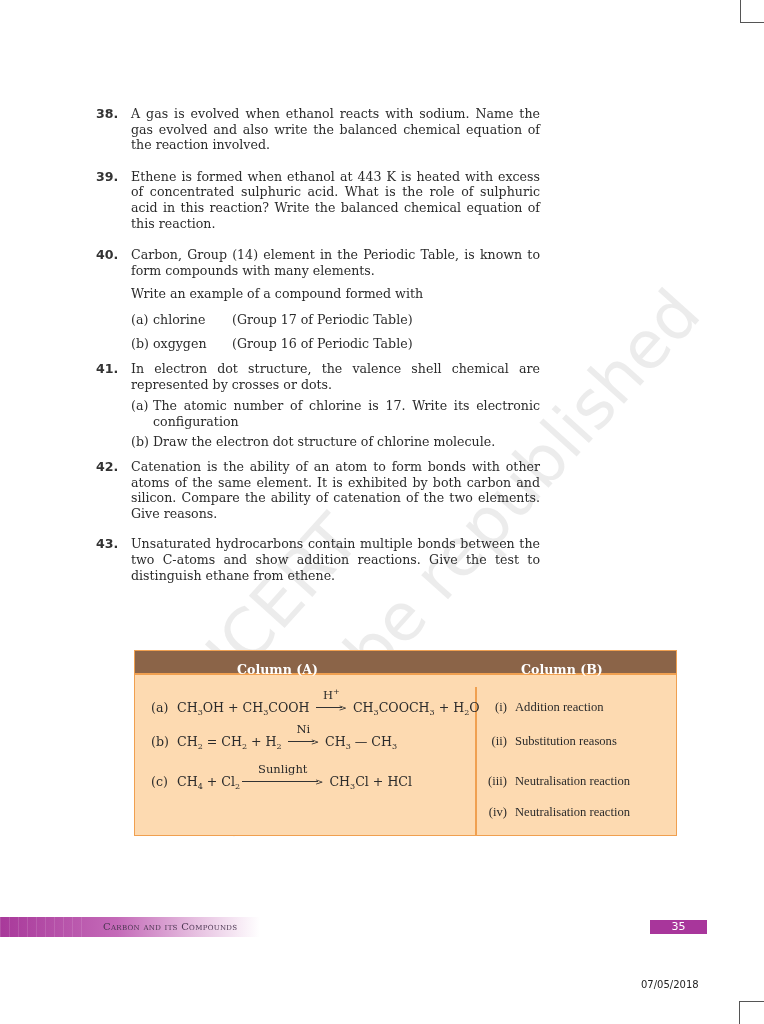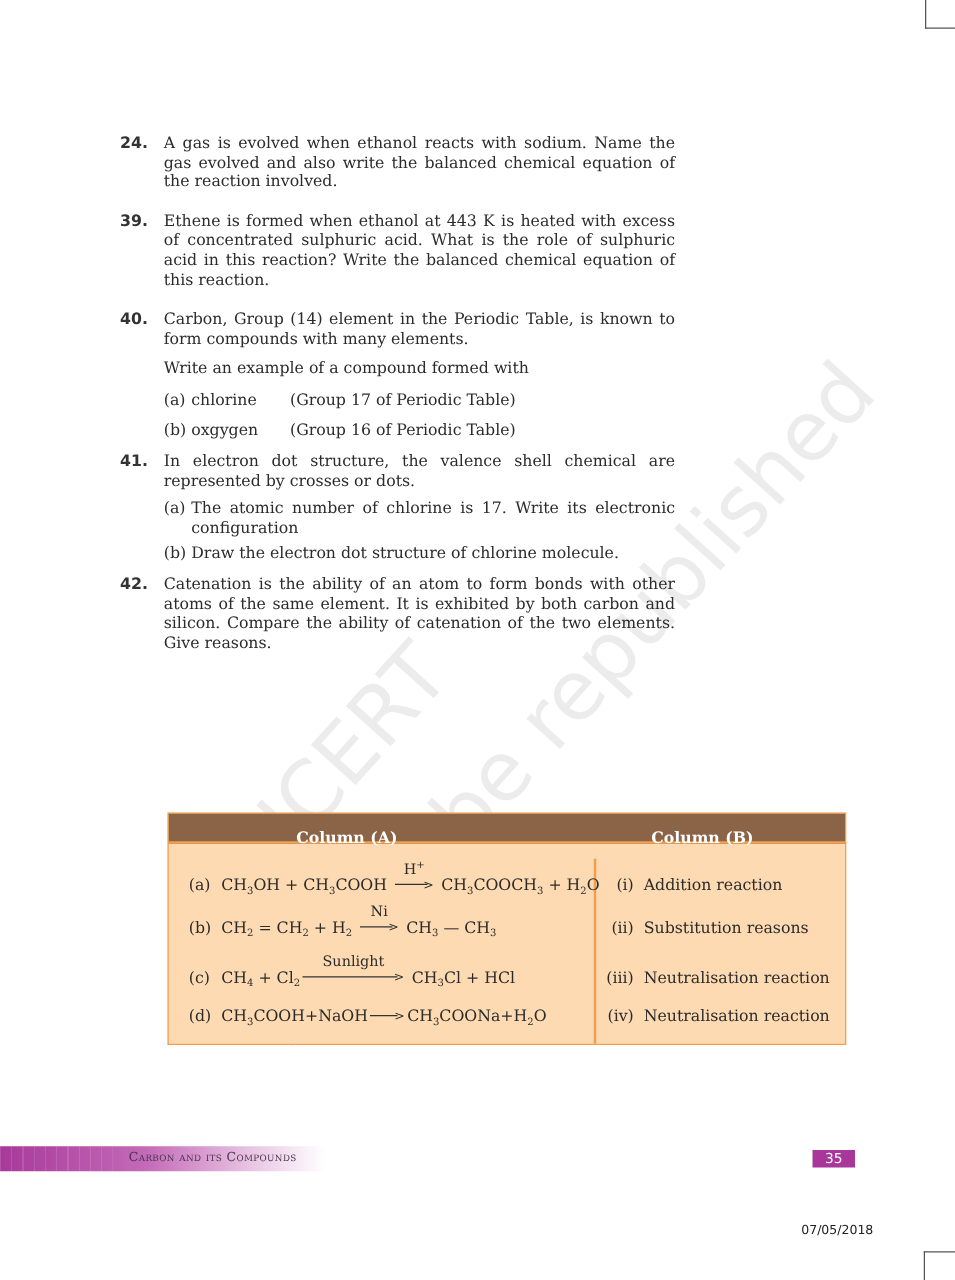--- a/index.html
+++ b/index.html
@@ -28,48 +28,48 @@
     .h-b { left: 386px; }
     .divider { position: absolute; left: 340px; top: 36px; width: 2px; height: 148px; background: #f0a050; }
     .row { position: absolute; font-size: 12.6px; white-space: nowrap; }
     .row .lbl { display: inline-block; width: 22px; }
     sub { font-size: 8px; vertical-align: -3px; line-height: 0; }
     sup { font-size: 8px; line-height: 0; }
     .arrow { display: inline-block; position: relative; vertical-align: baseline; text-align: center; margin: 0 2px; }
     .arrow .cat { position: absolute; left: 0; right: 0; top: -12px; font-size: 11.5px; text-align: center; }
     .arrow .line { display: inline-block; border-bottom: 1px solid #333; height: 0; vertical-align: 4px; }
     .arrow .head { font-size: 10px; vertical-align: 1px; margin-left: -3px; }
-    .b-row { position: absolute; font-size: 12.6px; white-space: nowrap; }
+    .b-row { position: absolute; font-size: 12.6px; white-space: nowrap; font-family: Liberation Serif, serif; }
     .b-row .lbl { display: inline-block; width: 36px; text-align: right; margin-right: 8px; }
 
     .watermark { position: absolute; left: 150px; top: 330px; width: 520px; height: 520px; pointer-events: none; }
     .watermark span { position: absolute; font-family: "DejaVu Sans", "Liberation Sans", sans-serif; color: rgba(120,120,120,0.14); white-space: nowrap; transform-origin: left bottom; }
     .wm1 { left: 20px; top: 372px; font-size: 66px; transform: rotate(-48deg); }
     .wm2 { left: 92px; top: 445px; font-size: 66px; transform: rotate(-48deg); }
 
     .footer-band { position: absolute; left: 0; top: 917px; width: 260px; height: 20px; background: linear-gradient(to right, #a8399a 0%, #c46ab8 45%, #e6bfe0 75%, rgba(255,255,255,0) 100%); }
     .footer-band .stripes { position: absolute; left: 0; top: 0; width: 90px; height: 20px; background: repeating-linear-gradient(to right, rgba(255,255,255,0.12) 0 1px, transparent 1px 9px); }
     .footer-title { position: absolute; left: 103px; top: 921px; font-family: "DejaVu Serif", "Liberation Serif", serif; font-size: 10px; letter-spacing: 0.3px; color: #4a3550; font-variant: small-caps; }
-    .page-num { position: absolute; left: 650px; top: 920px; width: 34px; height: 14px; background: #a8369b; color: #fff; font-family: "DejaVu Sans", "Liberation Sans", sans-serif; font-size: 11px; line-height: 14px; text-align: center; }
+    .page-num { position: absolute; left: 650px; top: 920px; width: 57px; height: 14px; background: #a8369b; color: #fff; font-family: "DejaVu Sans", "Liberation Sans", sans-serif; font-size: 11px; line-height: 14px; text-align: center; }
     .date { position: absolute; left: 641px; top: 979px; font-family: "DejaVu Sans", "Liberation Sans", sans-serif; font-size: 10px; color: #222; }
   </style>
 </head>
 <body>
 
 <div class="crop-mark crop-top"></div>
 <div class="crop-mark crop-bottom"></div>
 
 <div class="watermark">
   <span class="wm1">© NCERT</span>
   <span class="wm2">not to be republished</span>
 </div>
 
 <div class="questions">
   <div class="q">
-    <span class="q-num">24.</span>
+    <span class="q-num">38.</span>
     <span class="q-text">A gas is evolved when ethanol reacts with sodium. Name the gas evolved and also write the balanced chemical equation of the reaction involved.</span>
   </div>
 
   <div class="q" style="margin-top:16px">
     <span class="q-num">39.</span>
     <span class="q-text">Ethene is formed when ethanol at 443 K is heated with excess of concentrated sulphuric acid. What is the role of sulphuric acid in this reaction? Write the balanced chemical equation of this reaction.</span>
   </div>
 
   <div class="q" style="margin-top:16px">
     <span class="q-num">40.</span>
@@ -98,20 +98,24 @@
       <span class="lbl">(b)</span>
       <span>Draw the electron dot structure of chlorine molecule.</span>
     </div>
   </div>
 
   <div class="q" style="margin-top:10px">
     <span class="q-num">42.</span>
     <span class="q-text">Catenation is the ability of an atom to form bonds with other atoms of the same element. It is exhibited by both carbon and silicon. Compare the ability of catenation of the two elements. Give reasons.</span>
   </div>
 
+  <div class="q" style="margin-top:15px">
+    <span class="q-num">43.</span>
+    <span class="q-text">Unsaturated hydrocarbons contain multiple bonds between the two C-atoms and show addition reactions. Give the test to distinguish ethane from ethene.</span>
+  </div>
 
 </div>
 
 <div class="match-table">
   <div class="match-head">
     <span class="h h-a">Column (A)</span>
     <span class="h h-b">Column (B)</span>
   </div>
   <div class="divider"></div>
 
@@ -125,24 +129,20 @@
     <span class="lbl">(b)</span>
     CH<sub>2</sub> = CH<sub>2</sub> + H<sub>2</sub>
     <span class="arrow"><span class="cat">Ni</span><span class="line" style="width:26px"></span><span class="head">&gt;</span></span>
     CH<sub>3</sub> — CH<sub>3</sub>
   </div>
   <div class="row" style="left:16px; top:123px">
     <span class="lbl">(c)</span>
     CH<sub>4</sub> + Cl<sub>2</sub><span class="arrow"><span class="cat">Sunlight</span><span class="line" style="width:76px"></span><span class="head">&gt;</span></span>
     CH<sub>3</sub>Cl + HCl
   </div>
-  <div class="row" style="left:16px; top:154px">
-    <span class="lbl">(d)</span>
-    CH<sub>3</sub>COOH+NaOH<span class="arrow"><span class="line" style="width:22px"></span><span class="head">&gt;</span></span>CH<sub>3</sub>COONa+H<sub>2</sub>O
-  </div>
 
   <div class="b-row" style="left:336px; top:49px">
     <span class="lbl">(i)</span><span>Addition reaction</span>
   </div>
   <div class="b-row" style="left:336px; top:83px">
     <span class="lbl">(ii)</span><span>Substitution reasons</span>
   </div>
   <div class="b-row" style="left:336px; top:123px">
     <span class="lbl">(iii)</span><span>Neutralisation reaction</span>
   </div>

